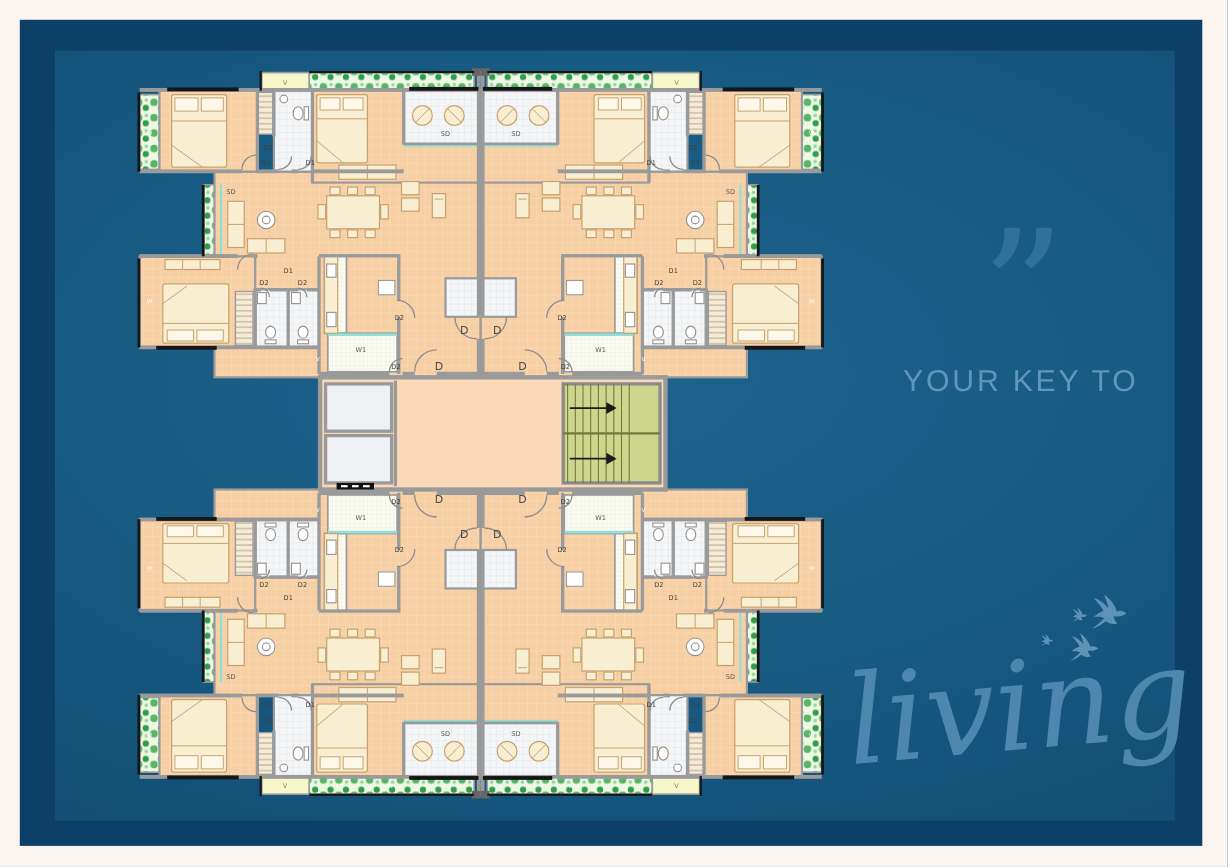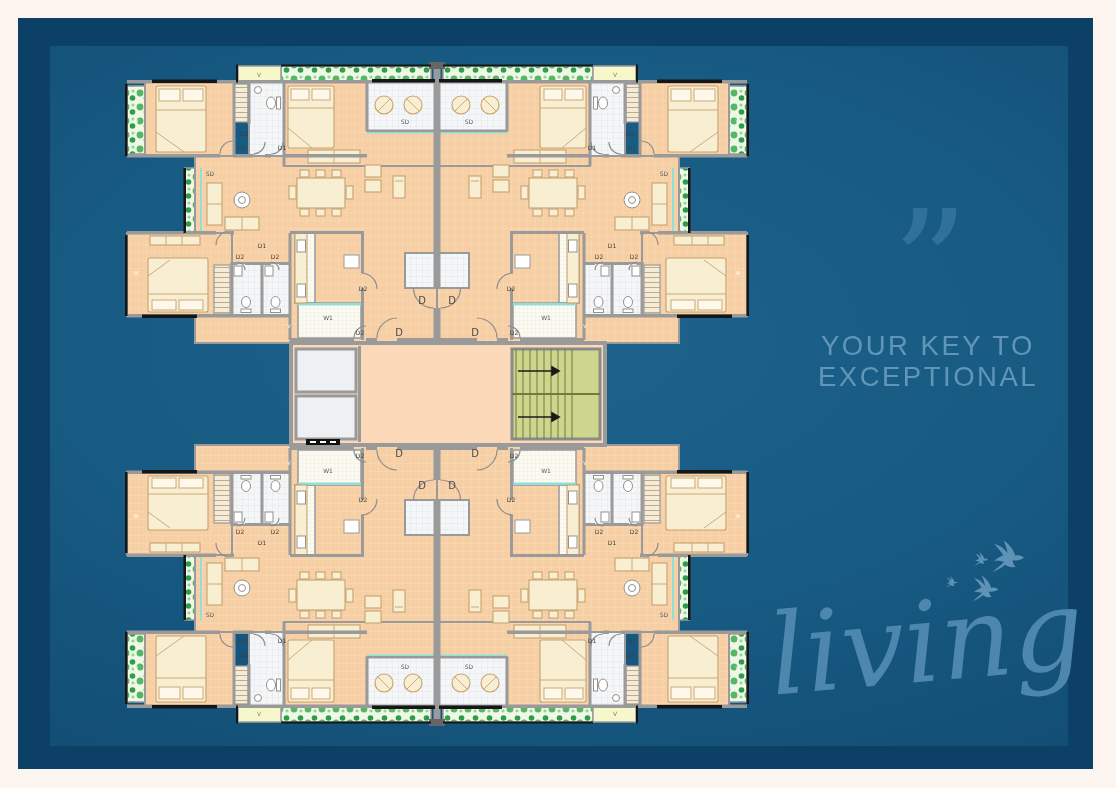--- a/index.html
+++ b/index.html
@@ -326,21 +326,20 @@
           <text x="277" y="397" fill="#4a4a4a" font-size="10" text-anchor="middle" font-family="&quot;DejaVu Sans&quot;, sans-serif">D</text>
           <text x="353" y="397" fill="#4a4a4a" font-size="10" text-anchor="middle" font-family="&quot;DejaVu Sans&quot;, sans-serif">D</text>
         </g>
     </svg>
   </div>
 
   <div class="quote">”</div>
 
   <div class="tagline">
     <div>YOUR KEY TO</div>
-    <div>EXCEPTIONAL</div>
   </div>
 
   <div class="birds">
     <svg viewBox="0 0 120 90" width="112" height="84">
       <defs>
         <path id="bird" fill="#5e93b7" d="M94 50 C88 44 80 42 72 45 C68 32 58 16 42 6 C47 18 51 28 52 38
           C44 26 32 18 18 14 C27 24 36 34 41 44 C32 47 24 52 18 58 C27 57 36 58 43 61
           C36 68 26 76 14 86 C26 82 36 76 46 68 C54 74 64 76 73 73 C68 68 65 62 65 56
           C75 58 86 56 94 50 Z"></path>
       </defs>

